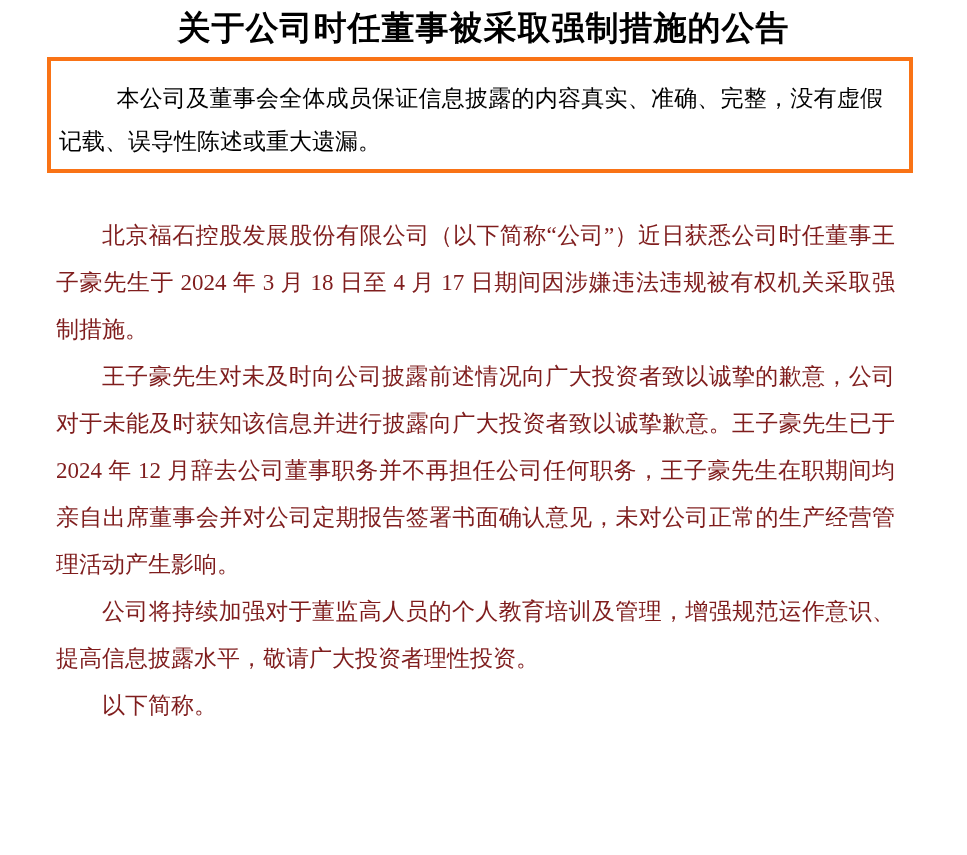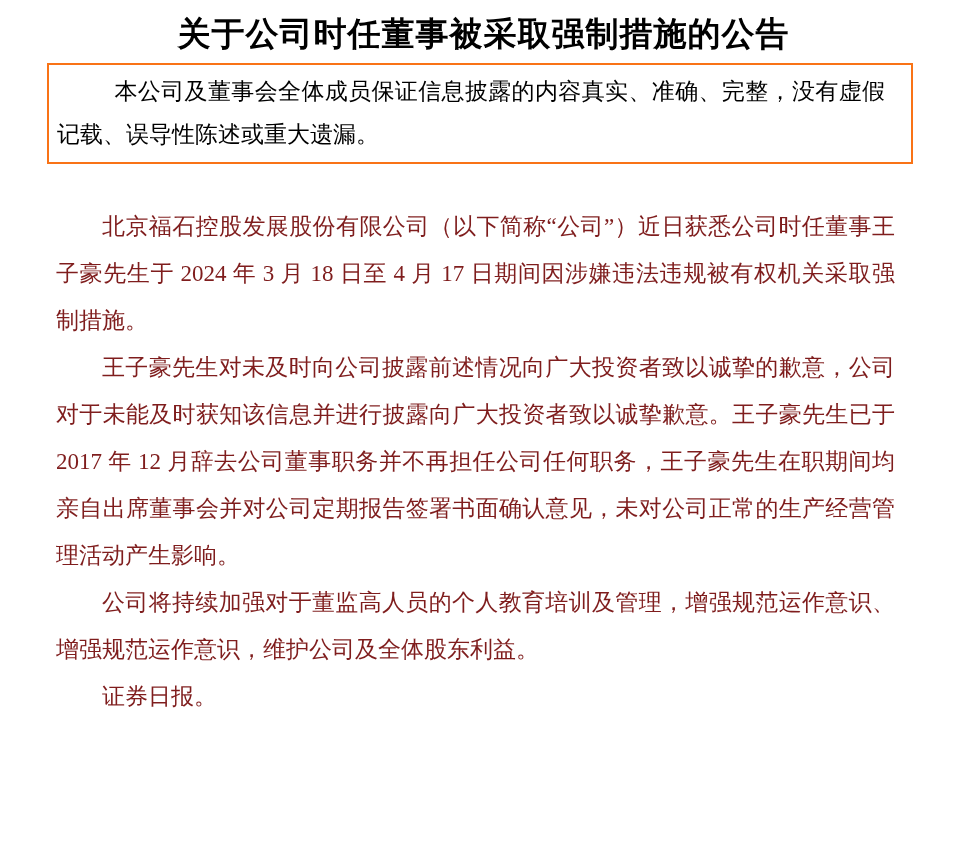--- a/index.html
+++ b/index.html
@@ -11,34 +11,34 @@
     color: #000000;
     font-family: "Liberation Serif", "DejaVu Serif", serif;
   }
   .doc-page {
     position: relative;
     width: 967px;
     height: 855px;
     background: #ffffff;
   }
   .doc-title {
-    padding-top: 14px;
+    padding-top: 8px;
     text-align: center;
     font-family: "Liberation Sans", "DejaVu Sans", sans-serif;
     font-weight: 700;
     font-size: 33px;
     line-height: 40px;
     letter-spacing: 1px;
     color: #000000;
   }
   .disclaimer-box {
     margin: 9px 12px 0 47px;
     width: 866px;
-    border: 2px solid #f97316;
-    padding: 5px 26px 6px 8px;
+    border: 4px solid #f97316;
+    padding: 16px 26px 6px 8px;
     font-size: 23px;
     line-height: 43px;
     text-align: justify;
     text-indent: 2.5em;
     color: #000000;
   }
   .doc-body {
     margin: 39px 72px 0 56px;
   }
   .doc-body p {
@@ -55,18 +55,18 @@
 <div class="doc-page">
 
   <h1 class="doc-title">关于公司时任董事被采取强制措施的公告</h1>
 
   <div class="disclaimer-box">
     <span>本公司及董事会全体成员保证信息披露的内容真实、准确、完整，没有虚假记载、误导性陈述或重大遗漏。</span>
   </div>
 
   <div class="doc-body">
     <p>北京福石控股发展股份有限公司（以下简称“公司”）近日获悉公司时任董事王子豪先生于 2024 年 3 月 18 日至 4 月 17 日期间因涉嫌违法违规被有权机关采取强制措施。</p>
-    <p>王子豪先生对未及时向公司披露前述情况向广大投资者致以诚挚的歉意，公司对于未能及时获知该信息并进行披露向广大投资者致以诚挚歉意。王子豪先生已于 2017 年 12 月辞去公司董事职务并不再担任公司任何职务，王子豪先生在职期间均亲自出席董事会并对公司定期报告签署书面确认意见，未对公司正常的生产经营管理活动产生影响。</p>
-    <p>公司将持续加强对于董监高人员的个人教育培训及管理，增强规范运作意识、增强规范运作意识，维护公司及全体股东利益。</p>
-    <p>证券日报。</p>
+    <p>王子豪先生对未及时向公司披露前述情况向广大投资者致以诚挚的歉意，公司对于未能及时获知该信息并进行披露向广大投资者致以诚挚歉意。王子豪先生已于 2024 年 12 月辞去公司董事职务并不再担任公司任何职务，王子豪先生在职期间均亲自出席董事会并对公司定期报告签署书面确认意见，未对公司正常的生产经营管理活动产生影响。</p>
+    <p>公司将持续加强对于董监高人员的个人教育培训及管理，增强规范运作意识、提高信息披露水平，敬请广大投资者理性投资。</p>
+    <p>以下简称。</p>
   </div>
 
 </div>
 
 </body></html>

